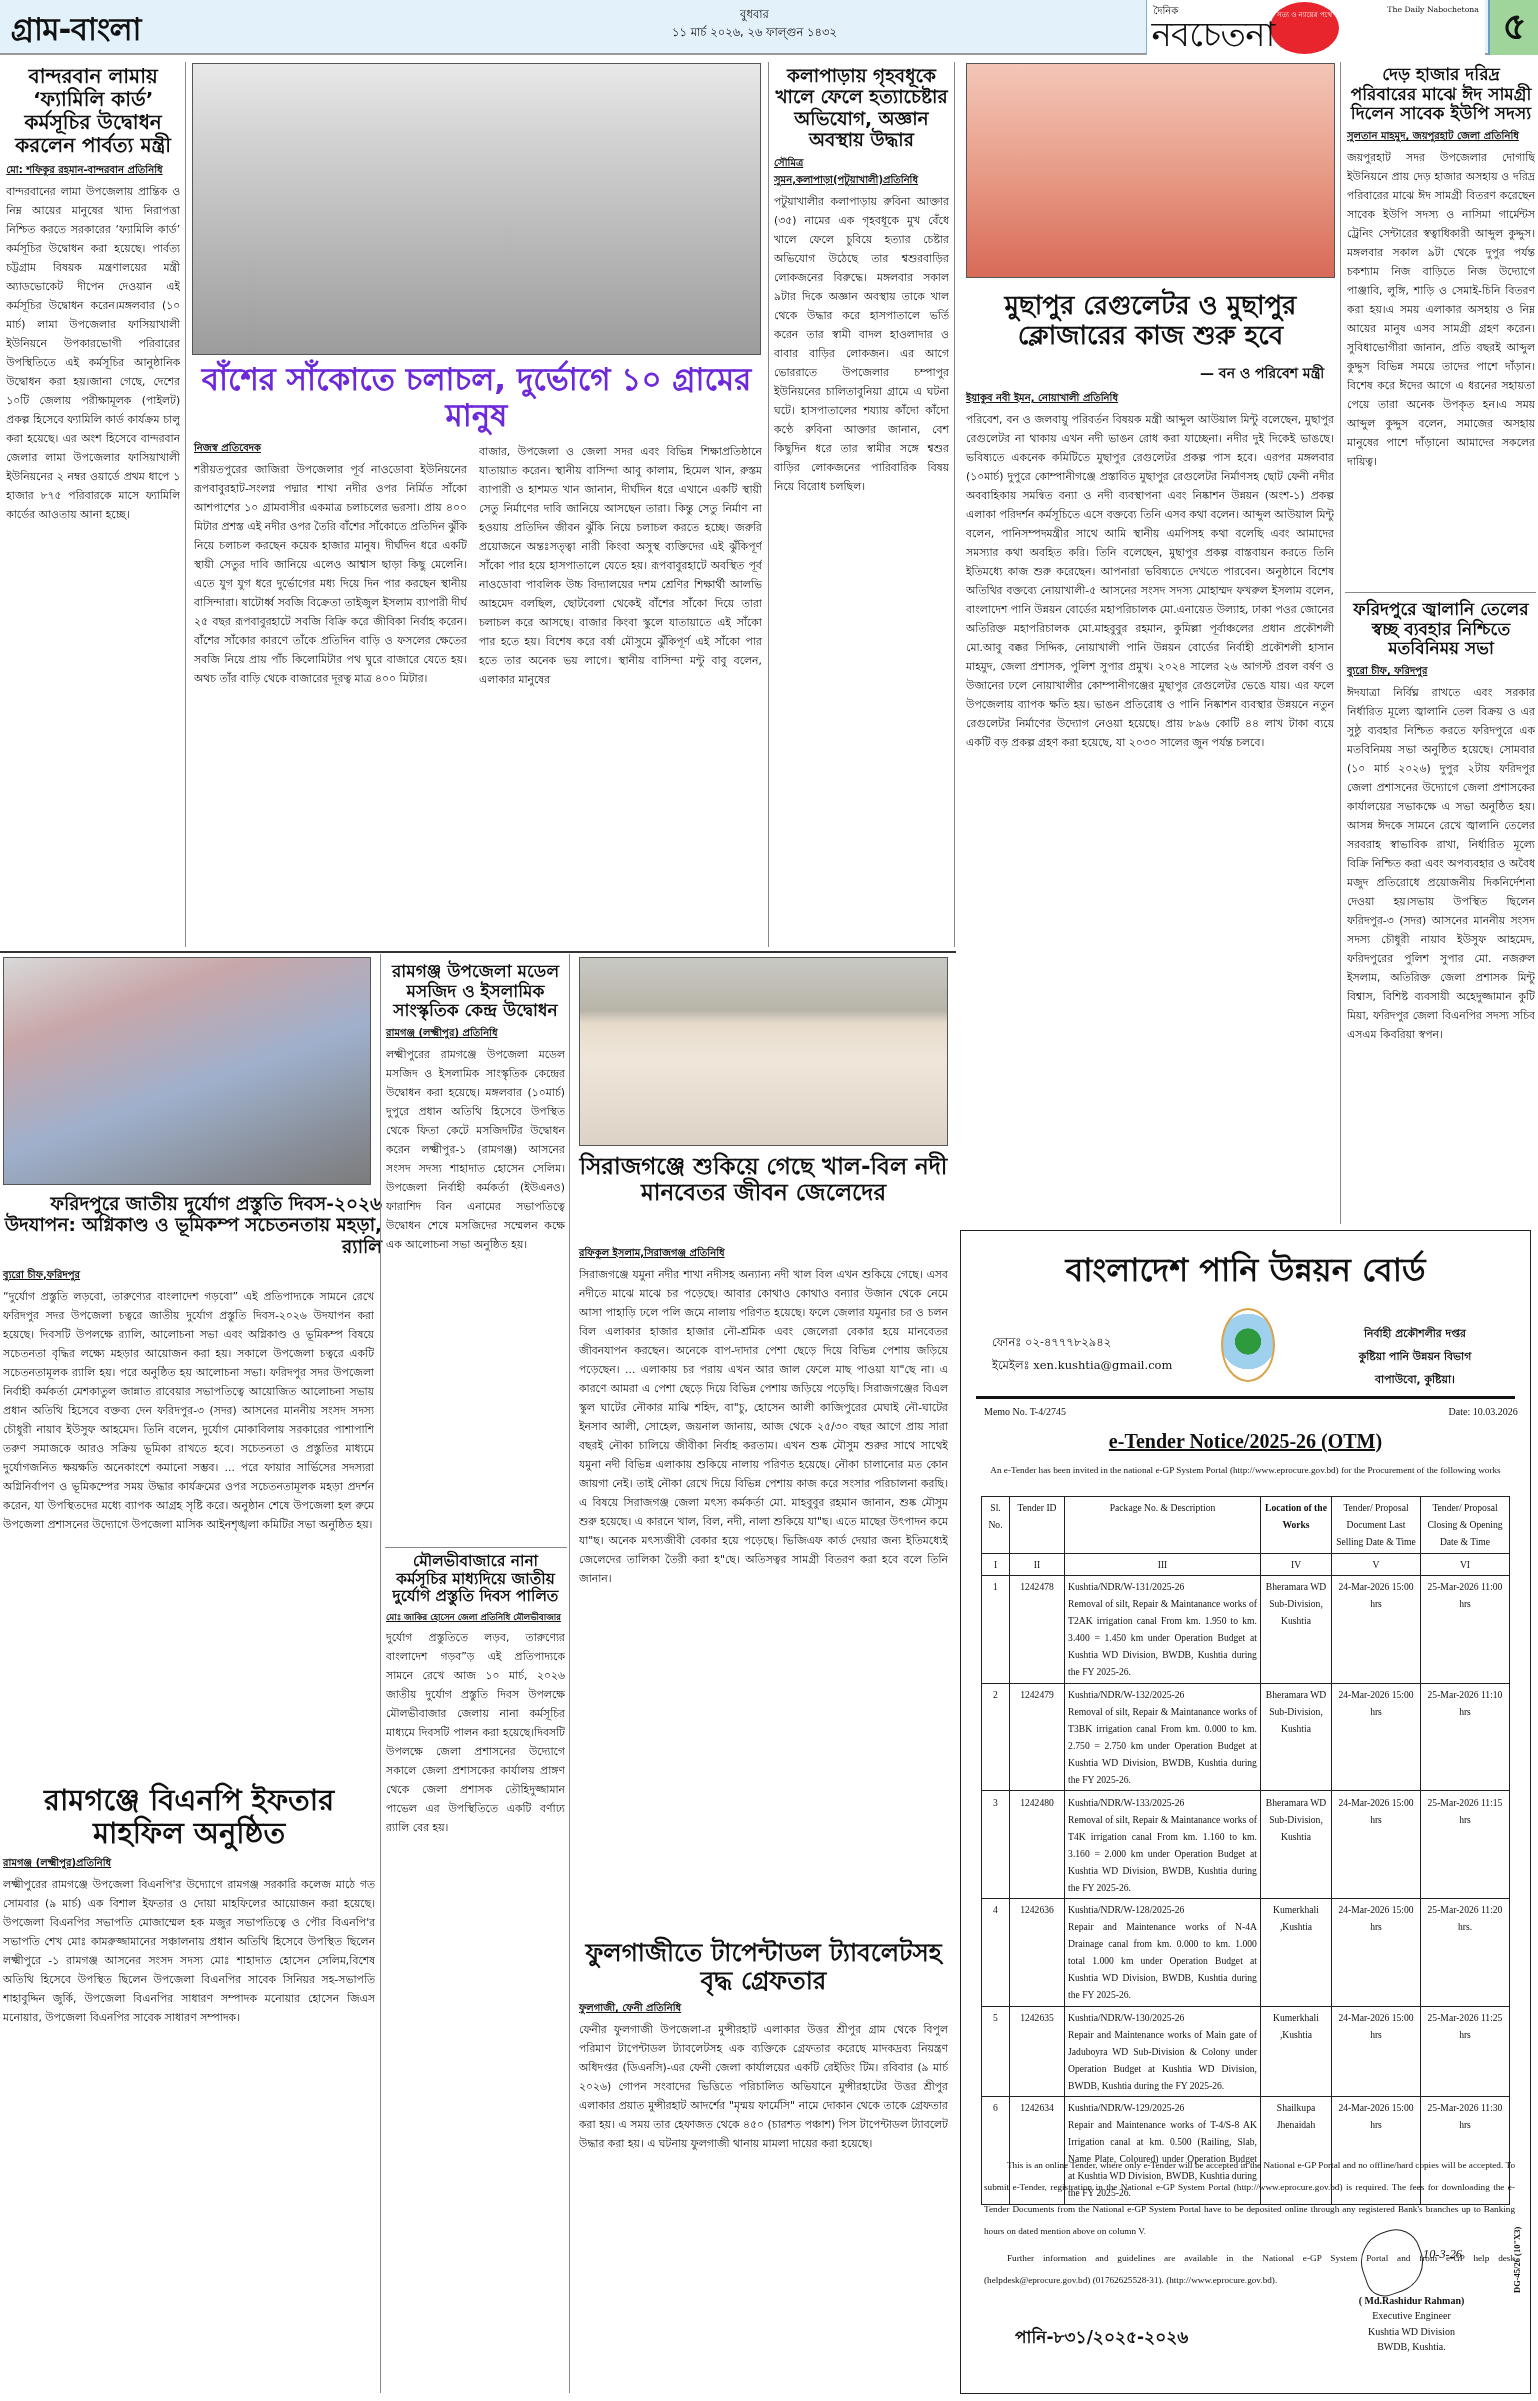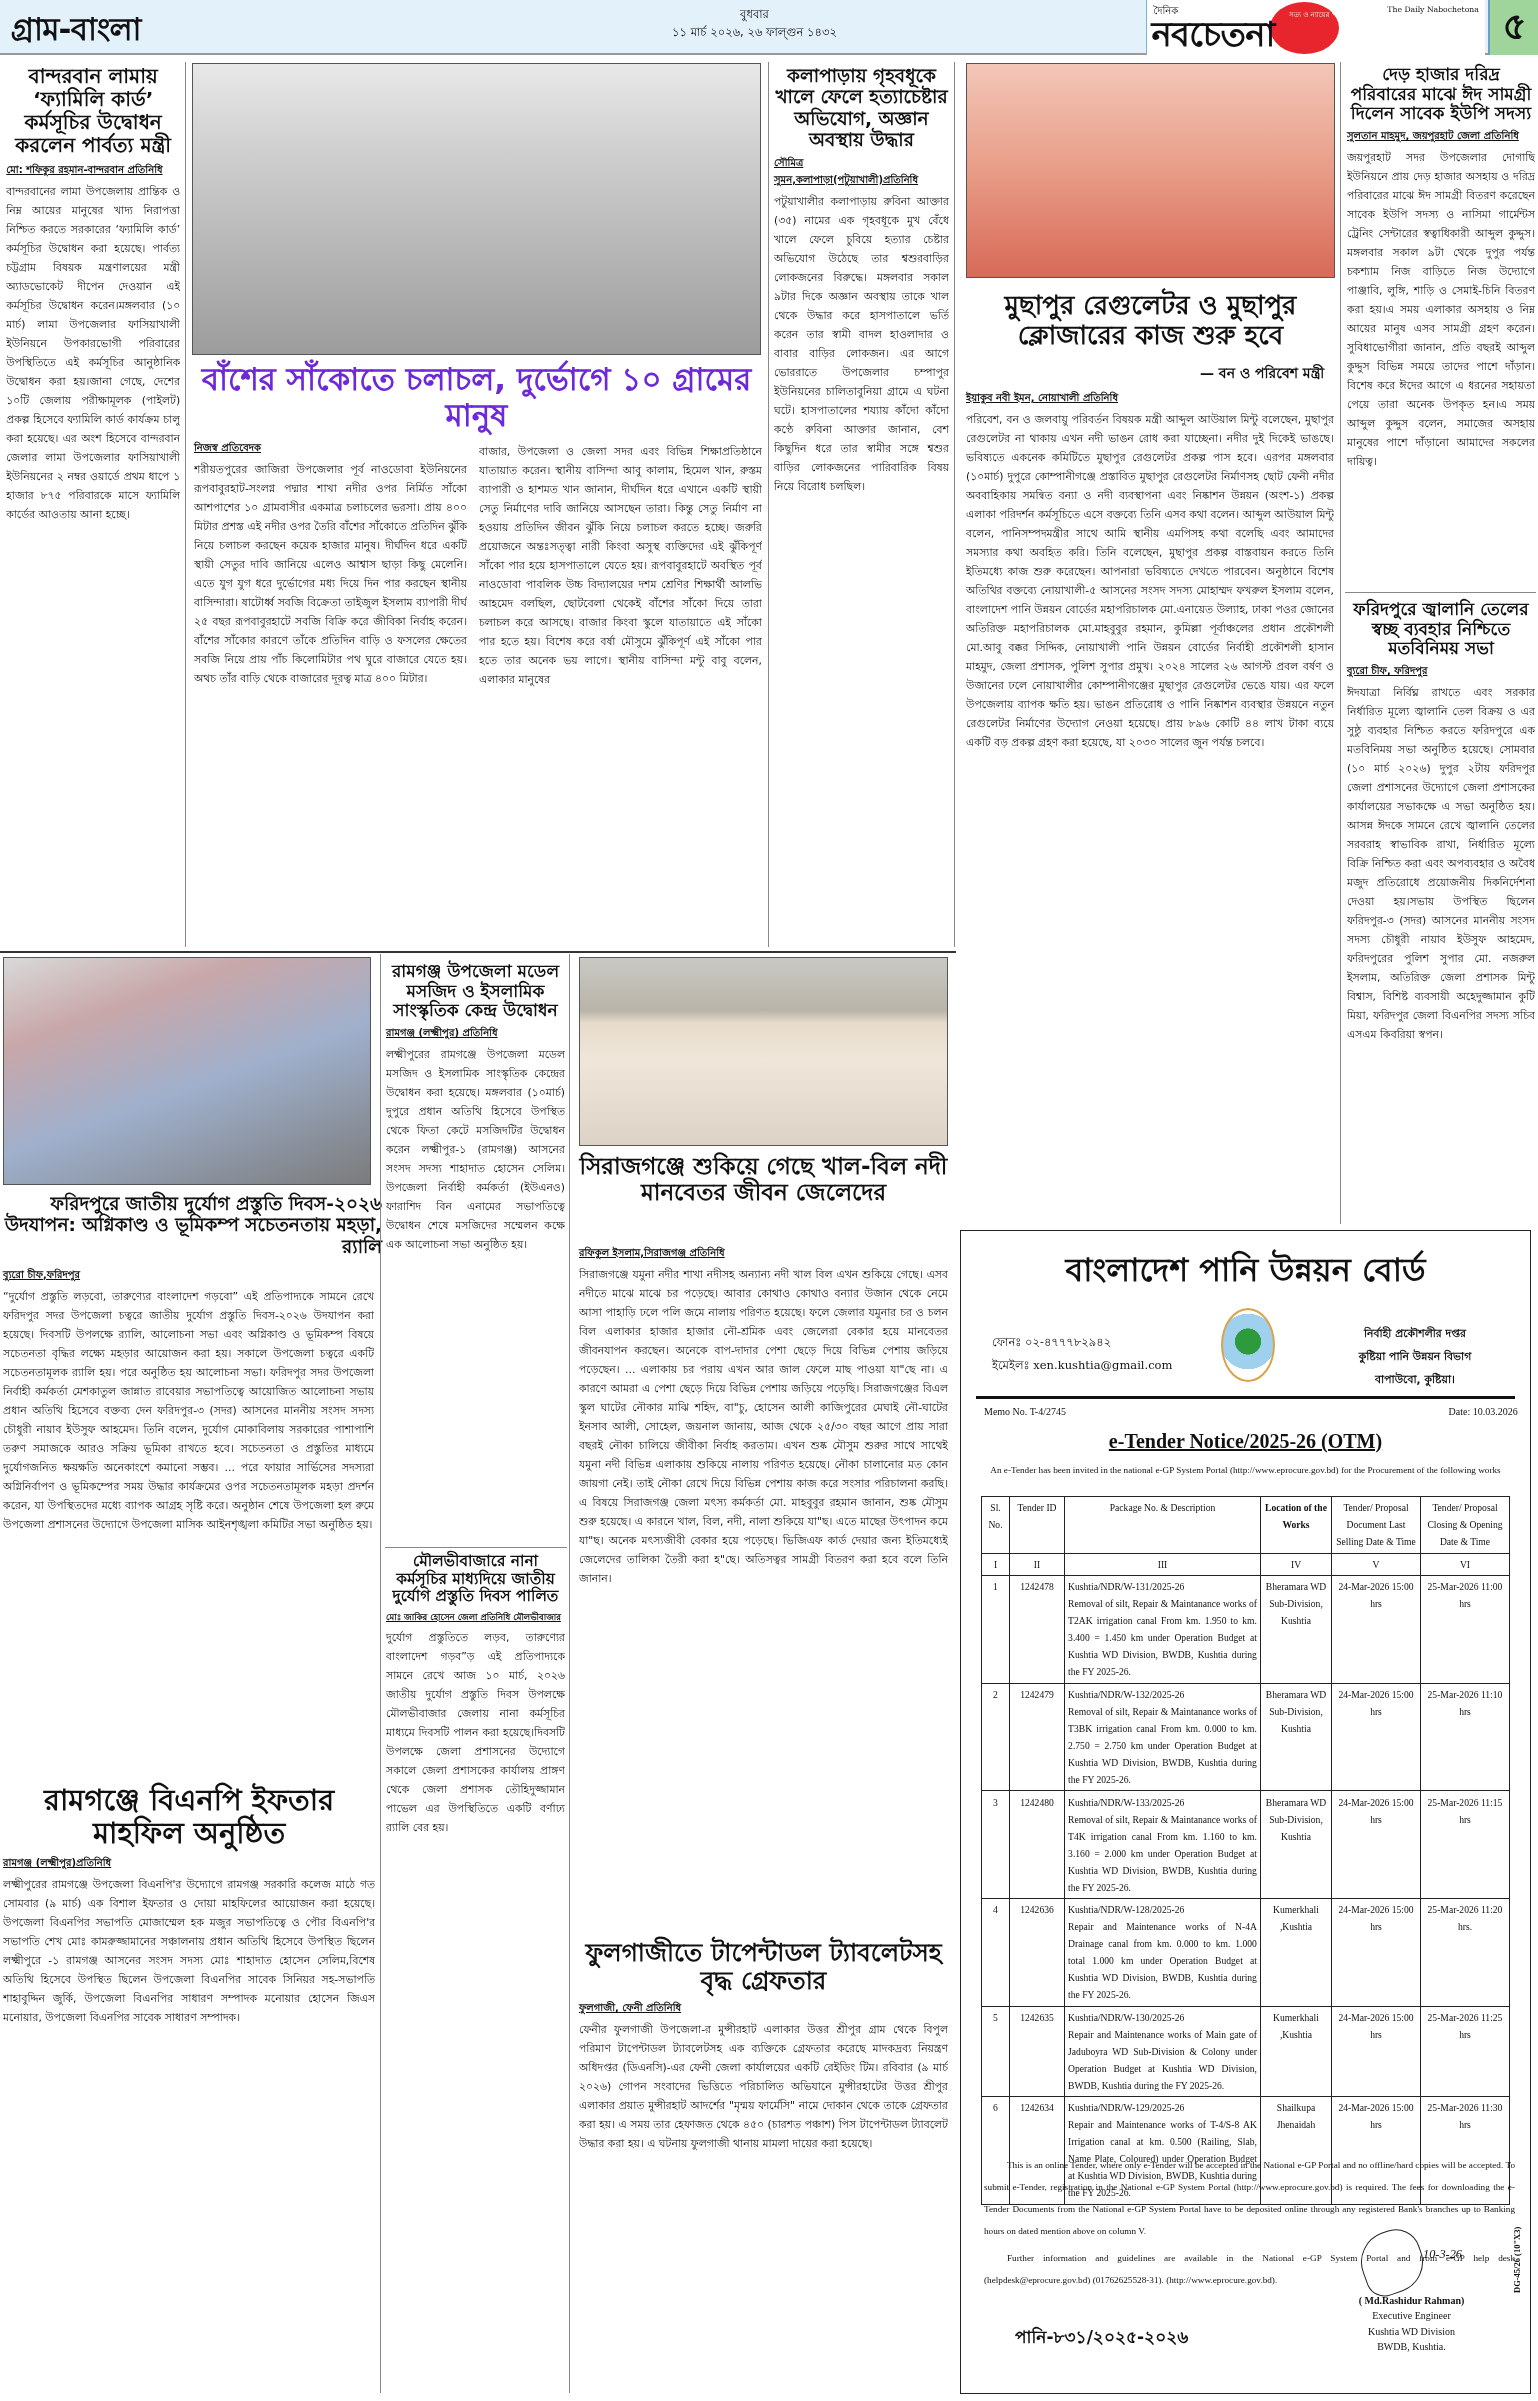--- a/index.html
+++ b/index.html
@@ -6,22 +6,22 @@
   html, body { width: 1539px; height: 2401px; background: #ffffff; overflow: hidden; }
   body { position: relative; font-family: "DejaVu Sans", sans-serif; color: #111; }
   .abs { position: absolute; }
   .header { left: 0; top: 0; width: 1539px; height: 55px; background: #e3f1fb; border-bottom: 2.3px solid #9a9a9a; }
   .section-name { left: 10.8px; top: 4.6px; font-size: 31px; font-weight: bold; letter-spacing: -0.8px; }
   .dateline { left: 539px; top: 4.6px; width: 431px; text-align: center; font-size: 11.5px; line-height: 18.5px; }
   .masthead { left: 1146px; top: 0; width: 339px; height: 55px; background: #fff; border-left: 1.5px solid #7fb0d6; }
   .mast-small { left: 6.2px; top: 3.1px; font-size: 10px; text-align: center; }
   .mast-eng { right: 6.2px; top: 4.6px; font-size: 7.7px; font-family: "DejaVu Serif", serif; }
   .mast-circle { left: 123px; top: 1.5px; width: 69px; height: 52px; border-radius: 50%; background: #e8242c; }
-  .mast-slogan { left: 127px; top: 9.2px; width: 85px; text-align: center; color: #fff; font-size: 7px; }
-  .mast-title { left: 4.6px; top: 15.4px; font-size: 34px; font-weight: bold; line-height: 38px; letter-spacing: -0.8px; }
+  .mast-slogan { left: 115px; top: 9.2px; width: 85px; text-align: center; color: #fff; font-size: 7px; }
+  .mast-title { left: 4.6px; top: 15.4px; font-size: 34px; font-weight: normal; line-height: 38px; letter-spacing: -0.8px; }
   .page-num { left: 1488px; top: 0; width: 51px; height: 55px; background: #9fd49a; border-left: 2.3px solid #6aa0c8; font-size: 37px; font-weight: bold; text-align: center; line-height: 54px; }
   .headline { font-weight: bold; text-align: center; line-height: 1.15; }
   .byline { font-size: 10px; font-weight: bold; text-decoration: underline; margin: 4.6px 0 3.1px 0; }
   .body { font-size: 10.8px; line-height: 19px; text-align: justify; }
   .photo { background: #cfcfcf; border: 0.8px solid #555; overflow: hidden; }
   .photo.bw { background: linear-gradient(180deg, #e8e8e8 0%, #cfcfcf 30%, #b9b9b9 60%, #9c9c9c 100%); }
   .photo.red { background: linear-gradient(180deg, #f3c6b8 0%, #e9a18c 45%, #d86a58 100%); }
   .photo.color { background: linear-gradient(160deg, #d9d9d9 0%, #c8a7a9 25%, #9fb0cc 55%, #7b7b7b 100%); }
   .photo.river { background: linear-gradient(180deg, #c9c9c4 0%, #b8b4a8 28%, #e7dccb 35%, #efe6da 55%, #ddd2c6 100%); }
   .vrule { background: #888; width: 0.8px; }

